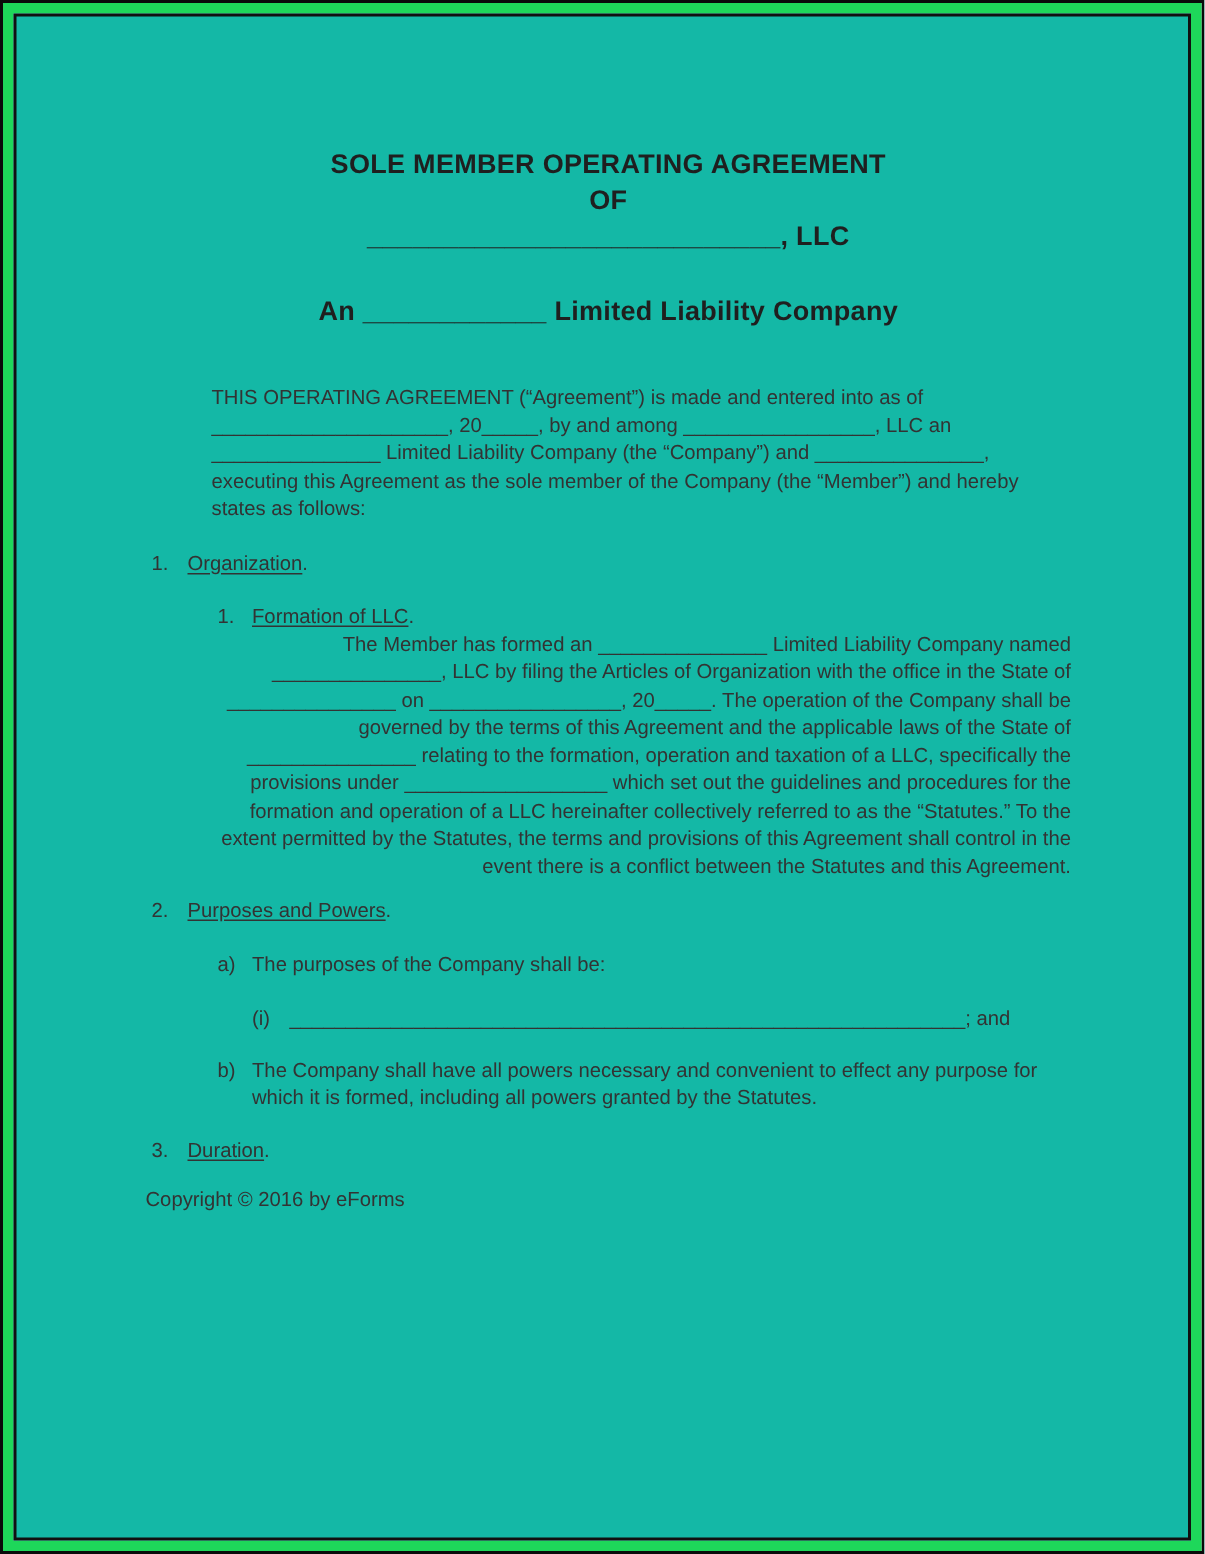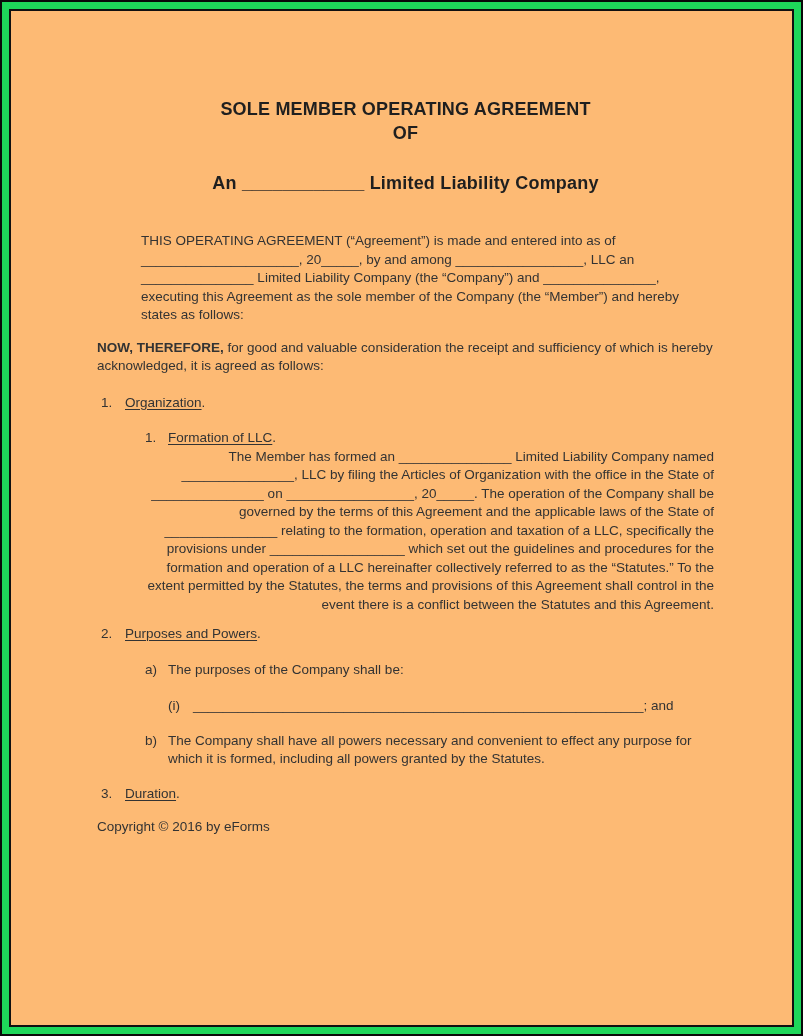--- a/index.html
+++ b/index.html
@@ -1,21 +1,21 @@
 <!DOCTYPE html>
 <html><head>
 <meta charset="utf-8">
 <style>
   * { margin:0; padding:0; box-sizing:border-box; }
   html, body { width:803px; background:#ffffff; }
   body { font-family:"Liberation Sans", sans-serif; }
 
   .frame-outer { width:803px; height:1036px; border:2px solid #0a0a0a; }
   .frame-green { width:100%; height:100%; border:7px solid #1ed75a; }
-  .frame-inner { width:100%; height:100%; border:2px solid #101010; background:#fdba74; overflow:hidden; }
+  .frame-inner { width:100%; height:100%; border:2px solid #101010; background:#14b8a6; overflow:hidden; }
 
   .content {
     width:100%; height:100%;
     padding:86px 78px 0 86px;
     font-size:13.5px; line-height:18.5px;
     color:#333333;
   }
 
   .title-block { text-align:center; font-weight:bold; font-size:18px; line-height:24px; letter-spacing:0.2px; color:#1f1f1f; }
   .title-line4 { margin-top:26px; }
@@ -49,26 +49,26 @@
 <body>
 
 <div class="frame-outer">
   <div class="frame-green">
     <div class="frame-inner">
       <div class="content">
 
         <div class="title-block">
           <div>SOLE MEMBER OPERATING AGREEMENT</div>
           <div>OF</div>
+          <div>___________________________, LLC</div>
           <div class="title-line4">An ____________ Limited Liability Company</div>
         </div>
 
         <p class="intro-para">THIS OPERATING AGREEMENT (“Agreement”) is made and entered into as of _____________________, 20_____, by and among _________________, LLC an _______________ Limited Liability Company (the “Company”) and _______________, executing this Agreement as the sole member of the Company (the “Member”) and hereby states as follows:</p>
 
-        <p class="now-para"><span class="bold">NOW, THEREFORE,</span><span> for good and valuable consideration the receipt and sufficiency of which is hereby acknowledged, it is agreed as follows:</span></p>
 
         <div class="l1-row">
           <span class="l1-num">1.</span>
           <span><span class="u">Organization</span><span>.</span></span>
         </div>
 
         <div class="l2-head">
           <span class="l2-num">1.</span>
           <span><span class="u">Formation of LLC</span><span>.</span></span>
         </div>

